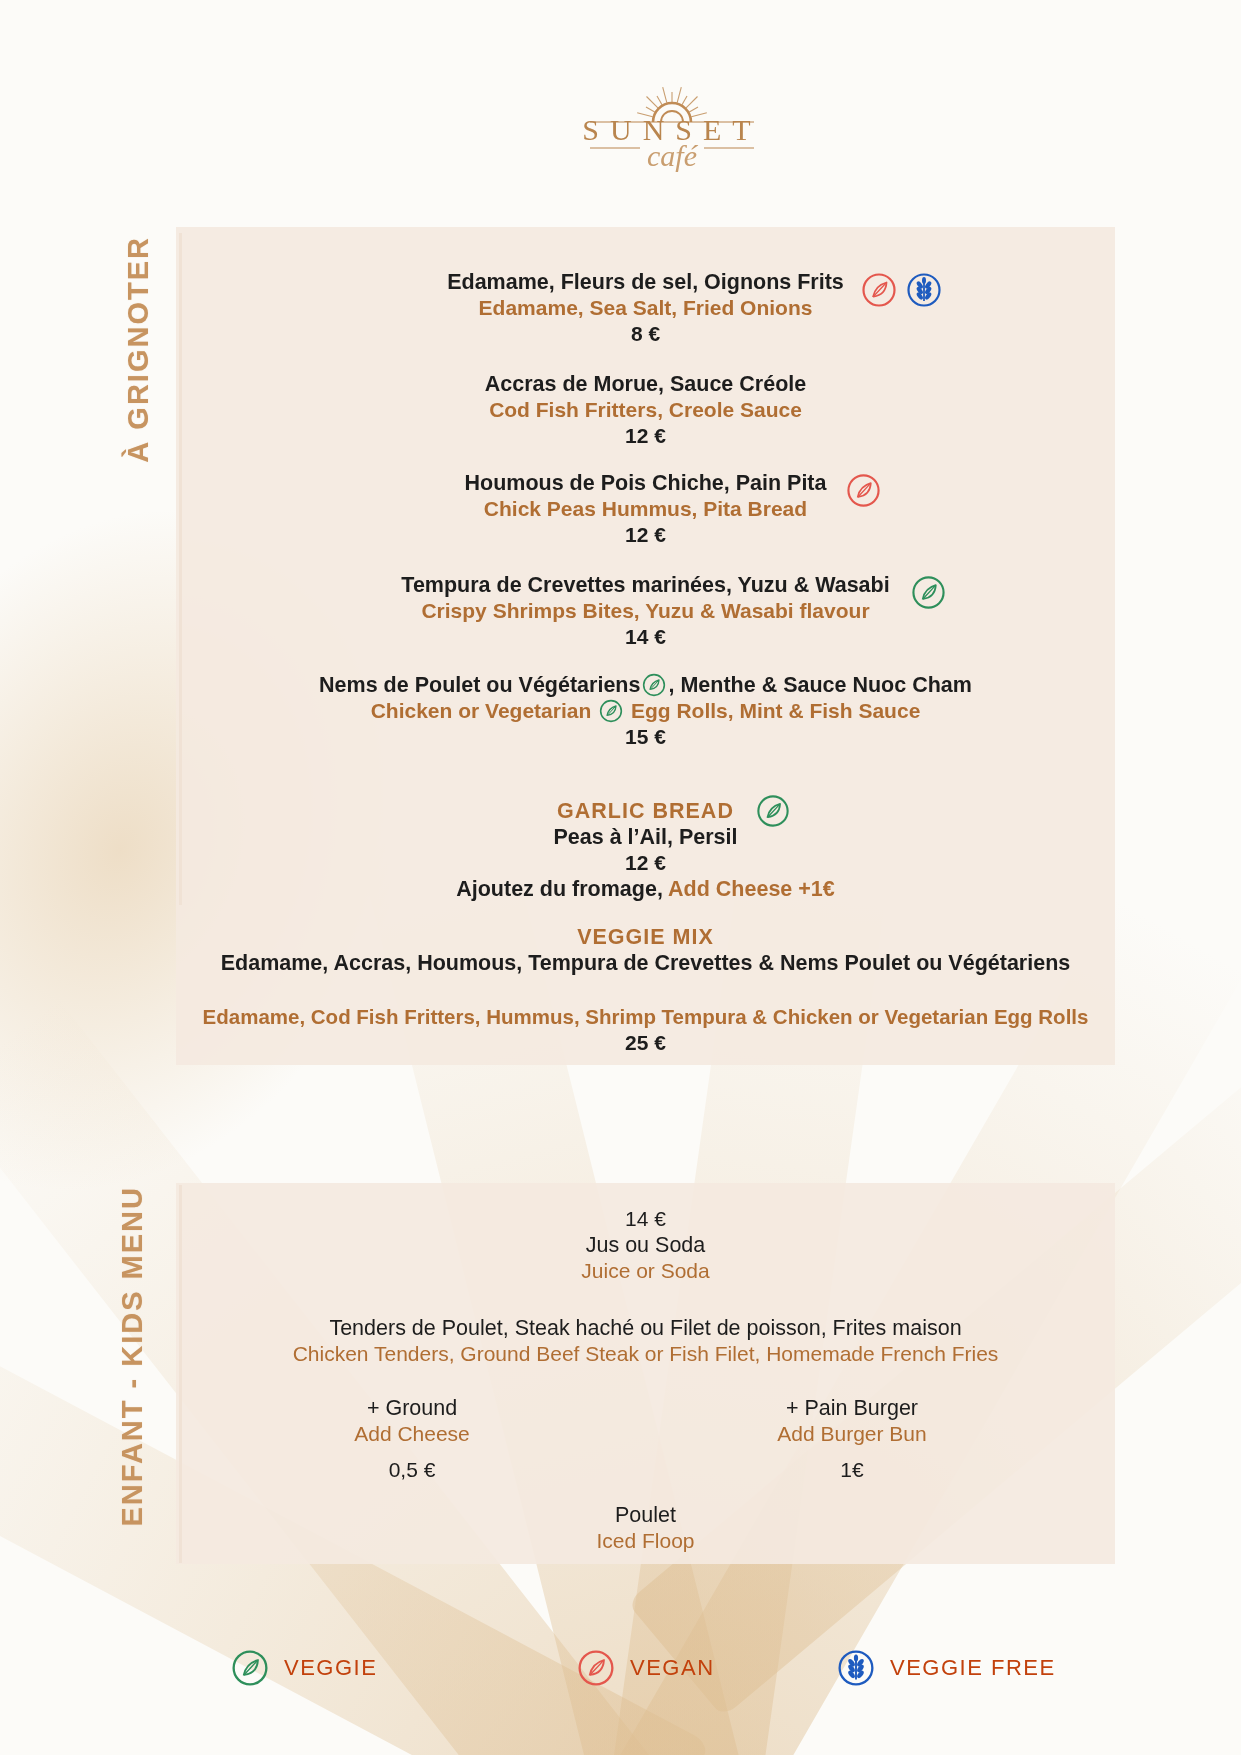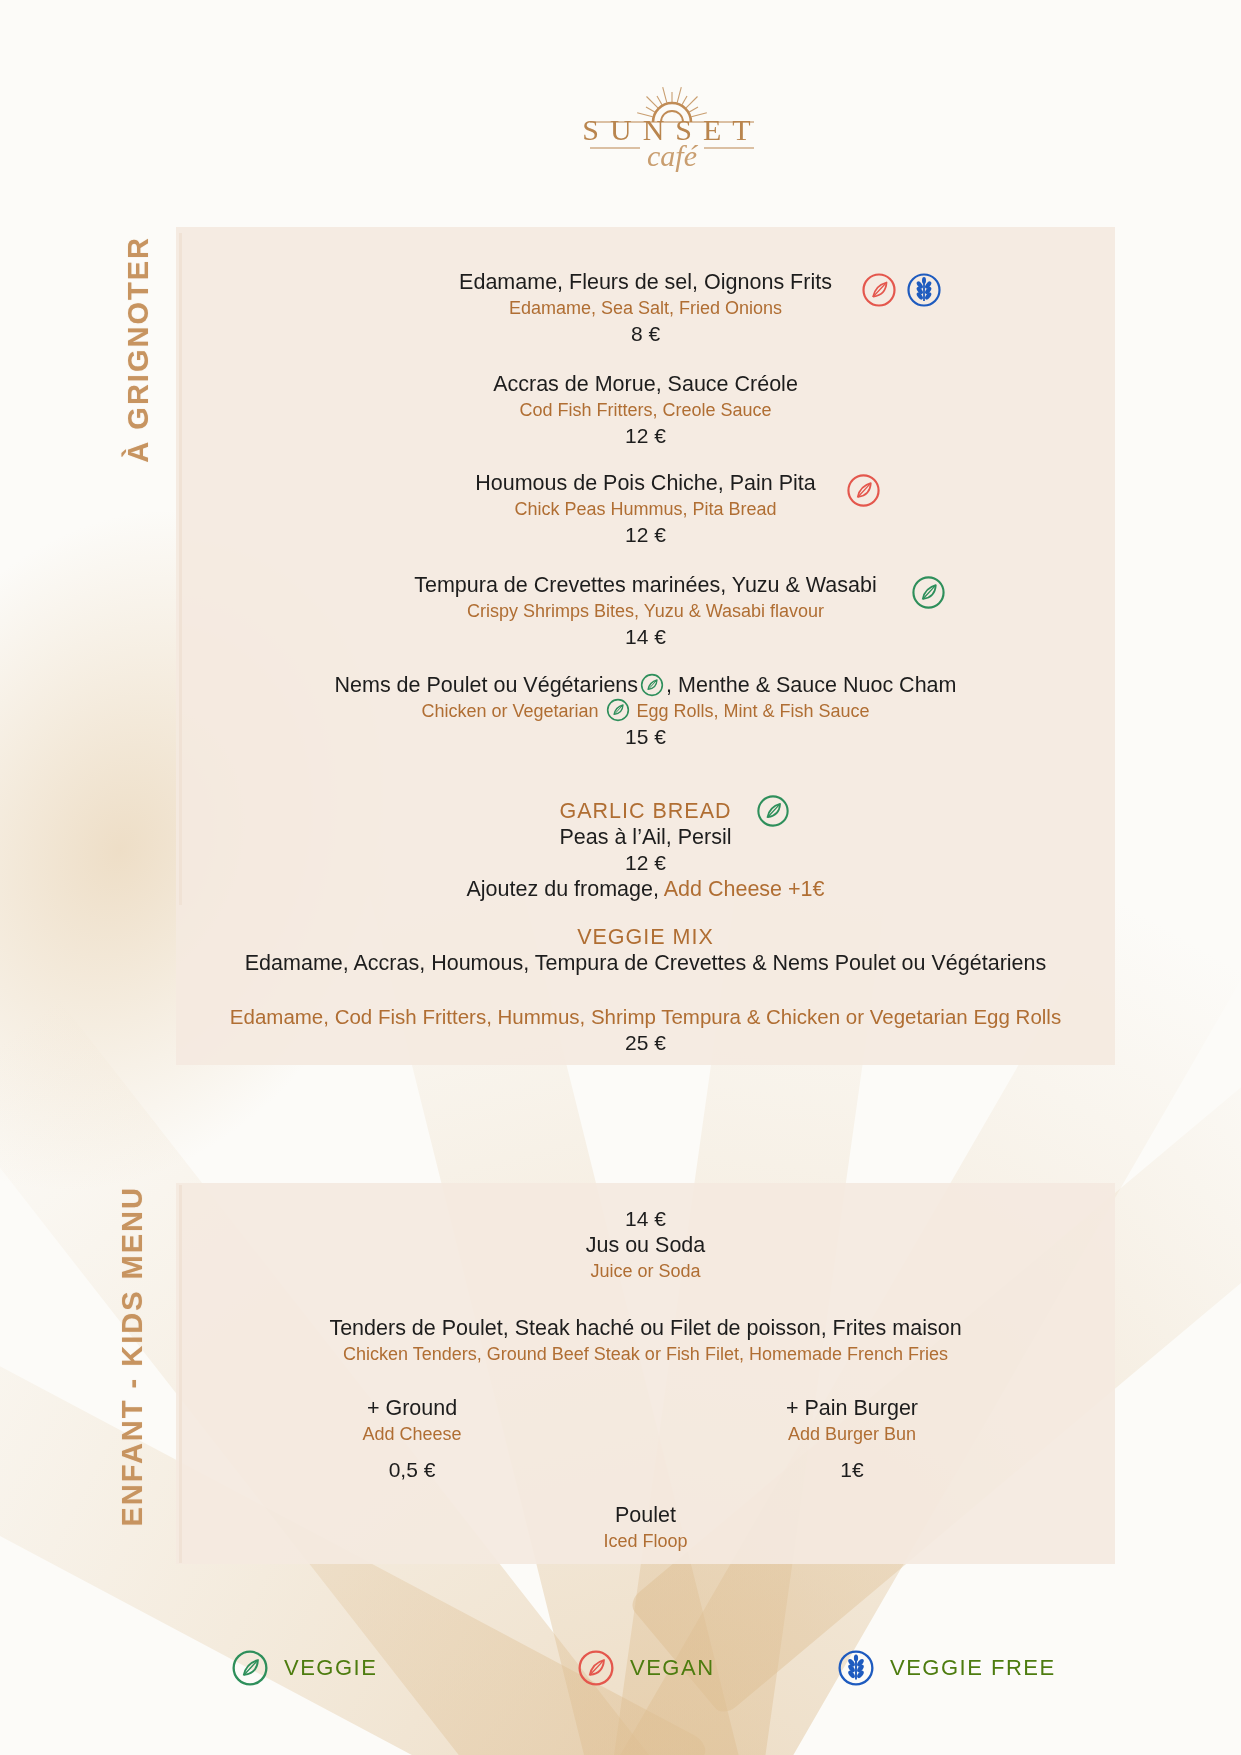--- a/index.html
+++ b/index.html
@@ -25,36 +25,36 @@
   .f1{transform:rotate(-62deg);}
   .f2{transform:rotate(-38deg);height:1250px;}
   .f3{transform:rotate(-14deg);}
   .f4{transform:rotate(8deg);height:1200px;}
   .f5{transform:rotate(30deg);}
   .f6{transform:rotate(50deg);height:1000px;}
   
   .logo{position:absolute;left:560px;top:72px;width:224px;height:132px;}
   
   .panel{position:absolute;left:176px;width:939px;background:rgba(244,233,224,.92);}
-  #panel-snacks{top:227px;height:838px;}
+  #panel-snacks{top:227px;height:838px;font-weight:bold;}
   #panel-kids{top:1183px;height:381px;}
   .vline{position:absolute;width:3px;background:#c29160;}
   #vline-snacks{left:179px;top:233px;height:672px;}
   #vline-kids{left:179px;top:1185px;height:378px;}
   .vtitle{
     position:absolute;writing-mode:vertical-rl;transform:rotate(180deg);
     white-space:nowrap;font-weight:bold;font-size:29px;letter-spacing:2px;
     color:#c79460;text-shadow:0 0 1px rgba(199,148,96,.4);
   }
   #vtitle-snacks{left:122px;top:236px;}
   #vtitle-kids{left:116px;top:1186px;}
   
   .block{position:absolute;left:10px;right:10px;text-align:center;}
   .fr{font-size:21.5px;line-height:26px;color:#1d1d1d;}
-  .en{font-size:18px;line-height:26px;color:#b06e33;}
+  .en{font-size:21px;line-height:26px;color:#b06e33;}
   .price{font-size:21px;line-height:26px;color:#1d1d1d;}
   .brown{color:#b06e33;}
   .section-dish-title{font-size:21.5px;line-height:26px;color:#b06e33;letter-spacing:1px;}
   .wide{white-space:nowrap;}
   .wide-en{white-space:nowrap;font-size:20.5px;margin-top:28px;}
   
   .tag-icon{position:absolute;display:block;}
   .tag-icon svg{display:block;width:100%;height:100%;}
   .inline-icon{display:inline-block;width:24px;height:24px;vertical-align:-5px;margin:0 2px;}
   .inline-icon svg{display:block;width:100%;height:100%;}
@@ -63,21 +63,21 @@
   .gluten{color:#1e5bbf;}
   
   .extra{position:absolute;width:300px;text-align:center;top:212px;}
   .extra .price{margin-top:10px;}
   #extra-left{left:86px;}
   #extra-right{left:526px;}
   
   .legend-item{position:absolute;top:1649px;display:flex;align-items:center;gap:15px;}
   .legend-item .legend-ic{width:38px;height:38px;}
   .legend-ic svg{display:block;width:100%;height:100%;}
-  .legend-label{font-size:22px;letter-spacing:1.5px;color:#4d7c0f;}
+  .legend-label{font-size:22px;letter-spacing:1.5px;color:#c2410c;}
 </style>
 </head>
 <body>
 
 <div class="page">
 
   <div class="wm wm-blob"></div>
   <div class="wm frond f1"></div>
   <div class="wm frond f2"></div>
   <div class="wm frond f3"></div>

